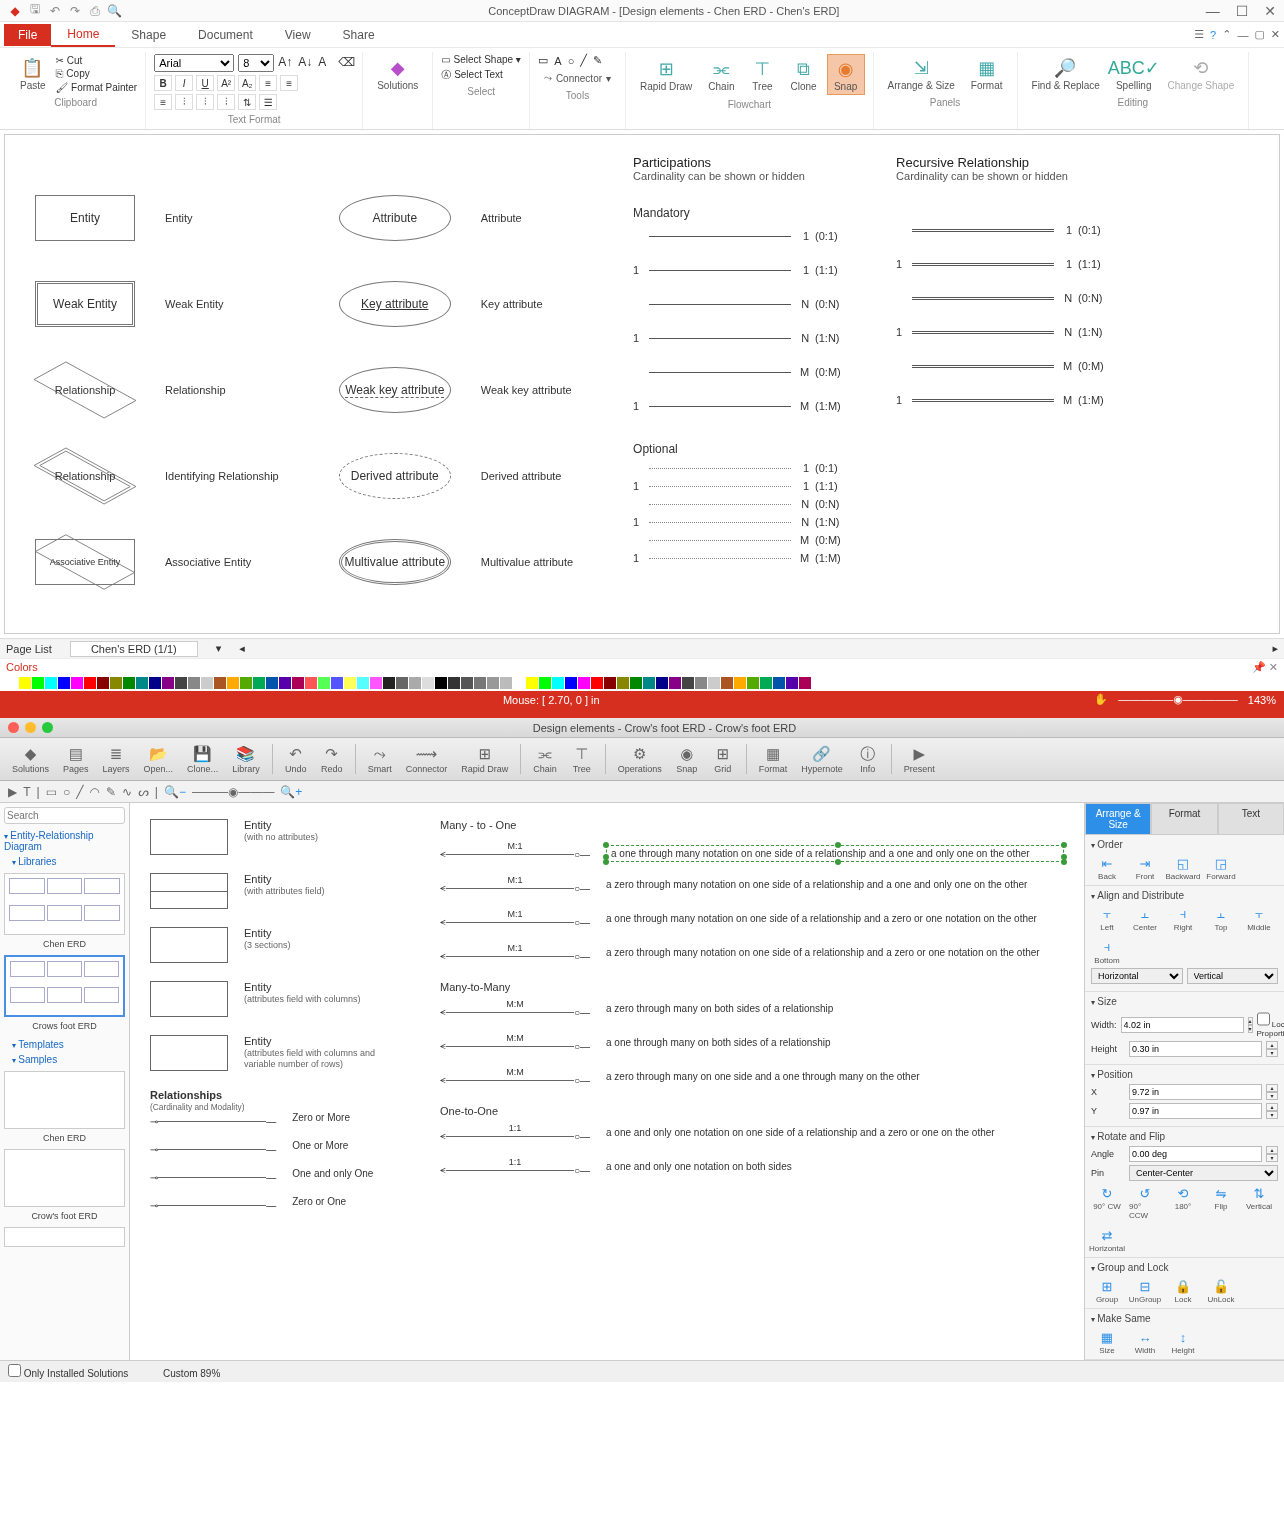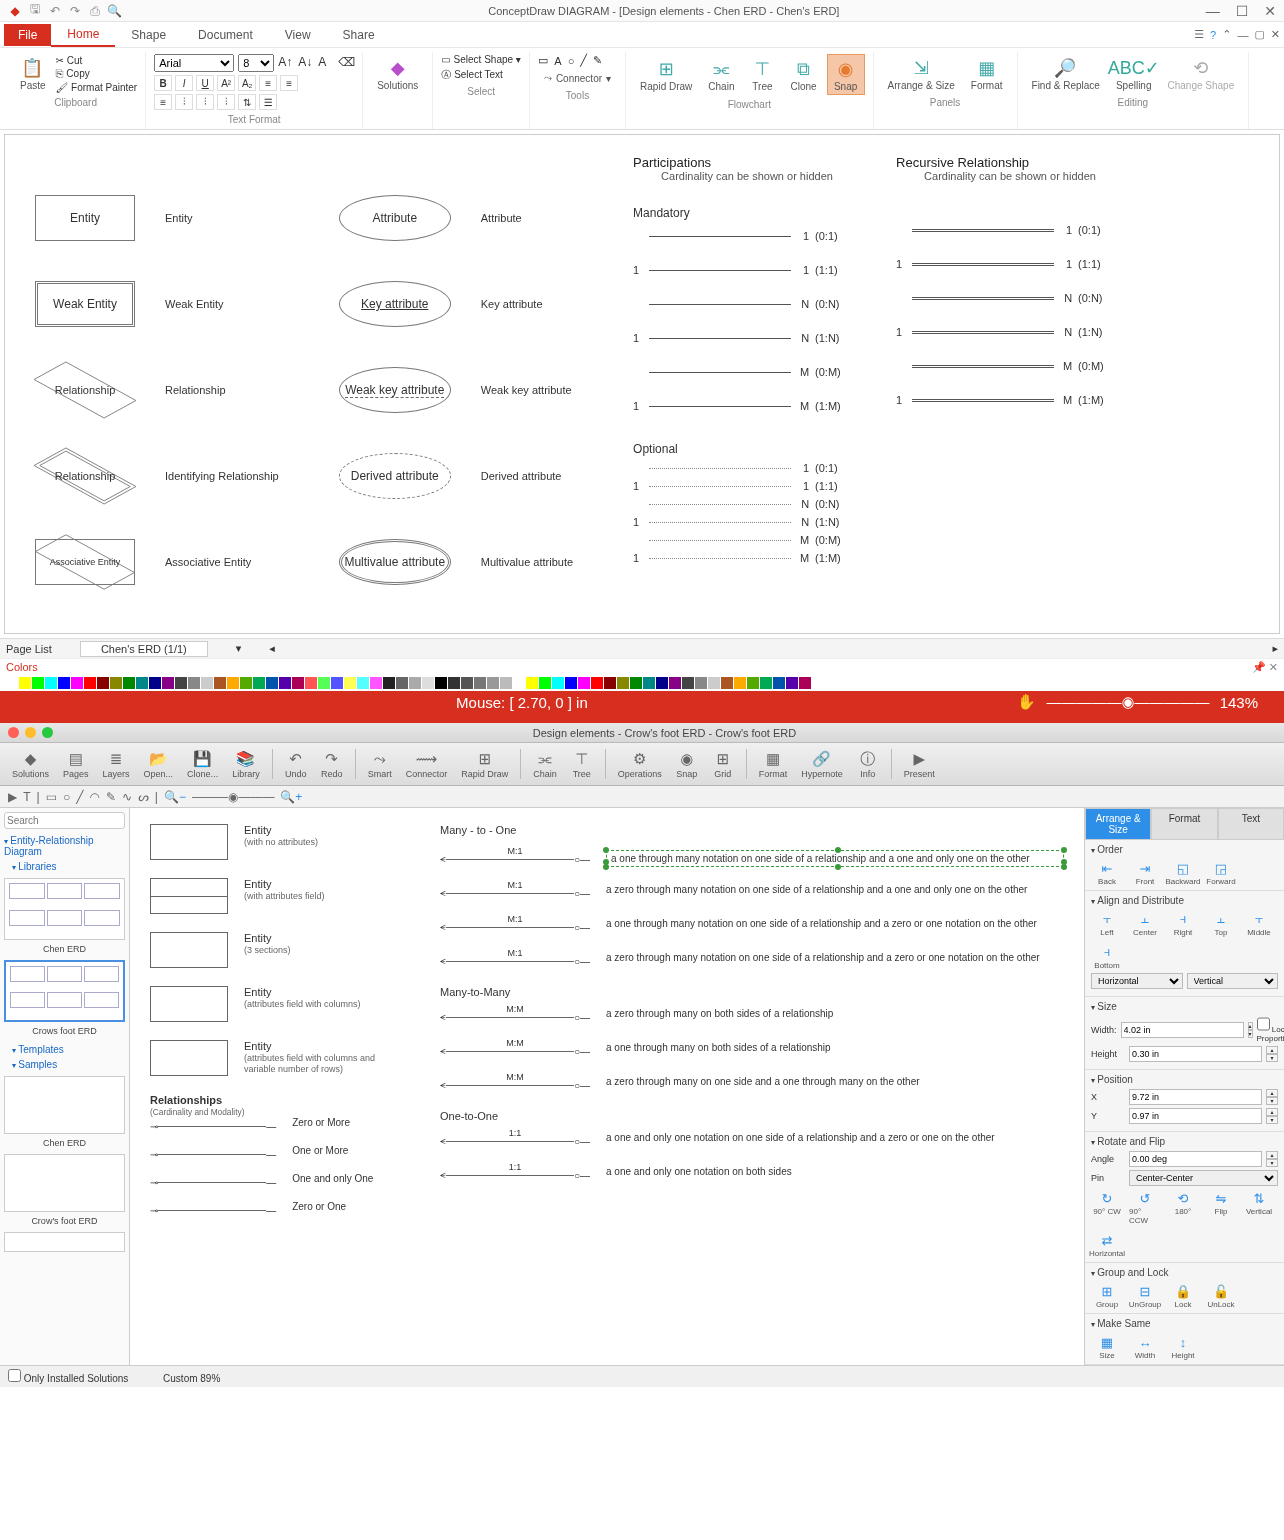--- a/index.html
+++ b/index.html
@@ -38,32 +38,32 @@
 .ellipse { width: 112px; height: 46px; border-radius: 50%; }
 .ellipse.dashed { border-style: dashed; }
 .ellipse.double { border: 3px double #777; }
 .ellipse u { text-decoration: underline; }
 .ellipse .dashed-u { border-bottom: 1px dashed #666; }
 .diamond { width: 100px; height: 46px; position: relative; display: flex; align-items: center; justify-content: center; }
 .diamond:before { content: ""; position: absolute; inset: 0; border: 1px solid #777; transform: scaleY(0.55) rotate(45deg); }
 .diamond.double:after { content: ""; position: absolute; inset: 4px; border: 1px solid #777; transform: scaleY(0.55) rotate(45deg); }
 .diamond span { position: relative; z-index: 1; font-size: 11px; }
 .section-title { font-size: 13px; font-weight: normal; color: #222; }
-.section-sub { font-size: 11px; color: #555; margin-left: 28px; }
+.section-sub { font-size: 11px; color: #555; }
 .card-line { display: flex; align-items: center; gap: 6px; font-size: 11px; }
 .card-line .line { flex: 1; border-bottom: 1px solid #555; position: relative; }
 .card-line .line.double { border-bottom: 3px double #555; }
 .card-line .line.dotted { border-bottom: 1px dotted #888; }
 .card-label { width: 38px; font-size: 11px; }
 
-.page-tabs { display: flex; align-items: center; background: #f4f4f4; border-top: 1px solid #ddd; height: 20px; font-size: 11px; padding: 0 6px; gap: 28px; }
+.page-tabs { display: flex; align-items: center; background: #f4f4f4; border-top: 1px solid #ddd; height: 20px; font-size: 11px; padding: 0 6px; gap: 18px; }
 .colors-bar { padding: 2px 6px; font-size: 11px; color: #d62e1f; border-top: 1px solid #eee; }
 .palette { display: flex; gap: 1px; padding: 2px 6px; flex-wrap: wrap; }
 .swatch { width: 12px; height: 12px; }
-.status-red { background: #d62e1f; color: #fff; display: flex; align-items: center; padding: 2px 26px; font-size: 15px; }
+.status-red { background: #d62e1f; color: #fff; display: flex; align-items: center; padding: 2px 8px; font-size: 11px; }
 .status-red .center { flex: 1; text-align: center; }
 
 
 .mac-app { background: #e8e8e8; }
 .mac-titlebar { background: linear-gradient(#e8e8e8,#d8d8d8); height: 20px; display: flex; align-items: center; padding: 0 8px; border-bottom: 1px solid #bbb; }
 .traffic { display: flex; gap: 6px; }
 .traffic span { width: 11px; height: 11px; border-radius: 50%; }
 .tr-red { background: #ff5f56; } .tr-yel { background: #ffbd2e; } .tr-grn { background: #27c93f; }
 .mac-title { flex: 1; text-align: center; font-size: 11px; color: #444; }
 

